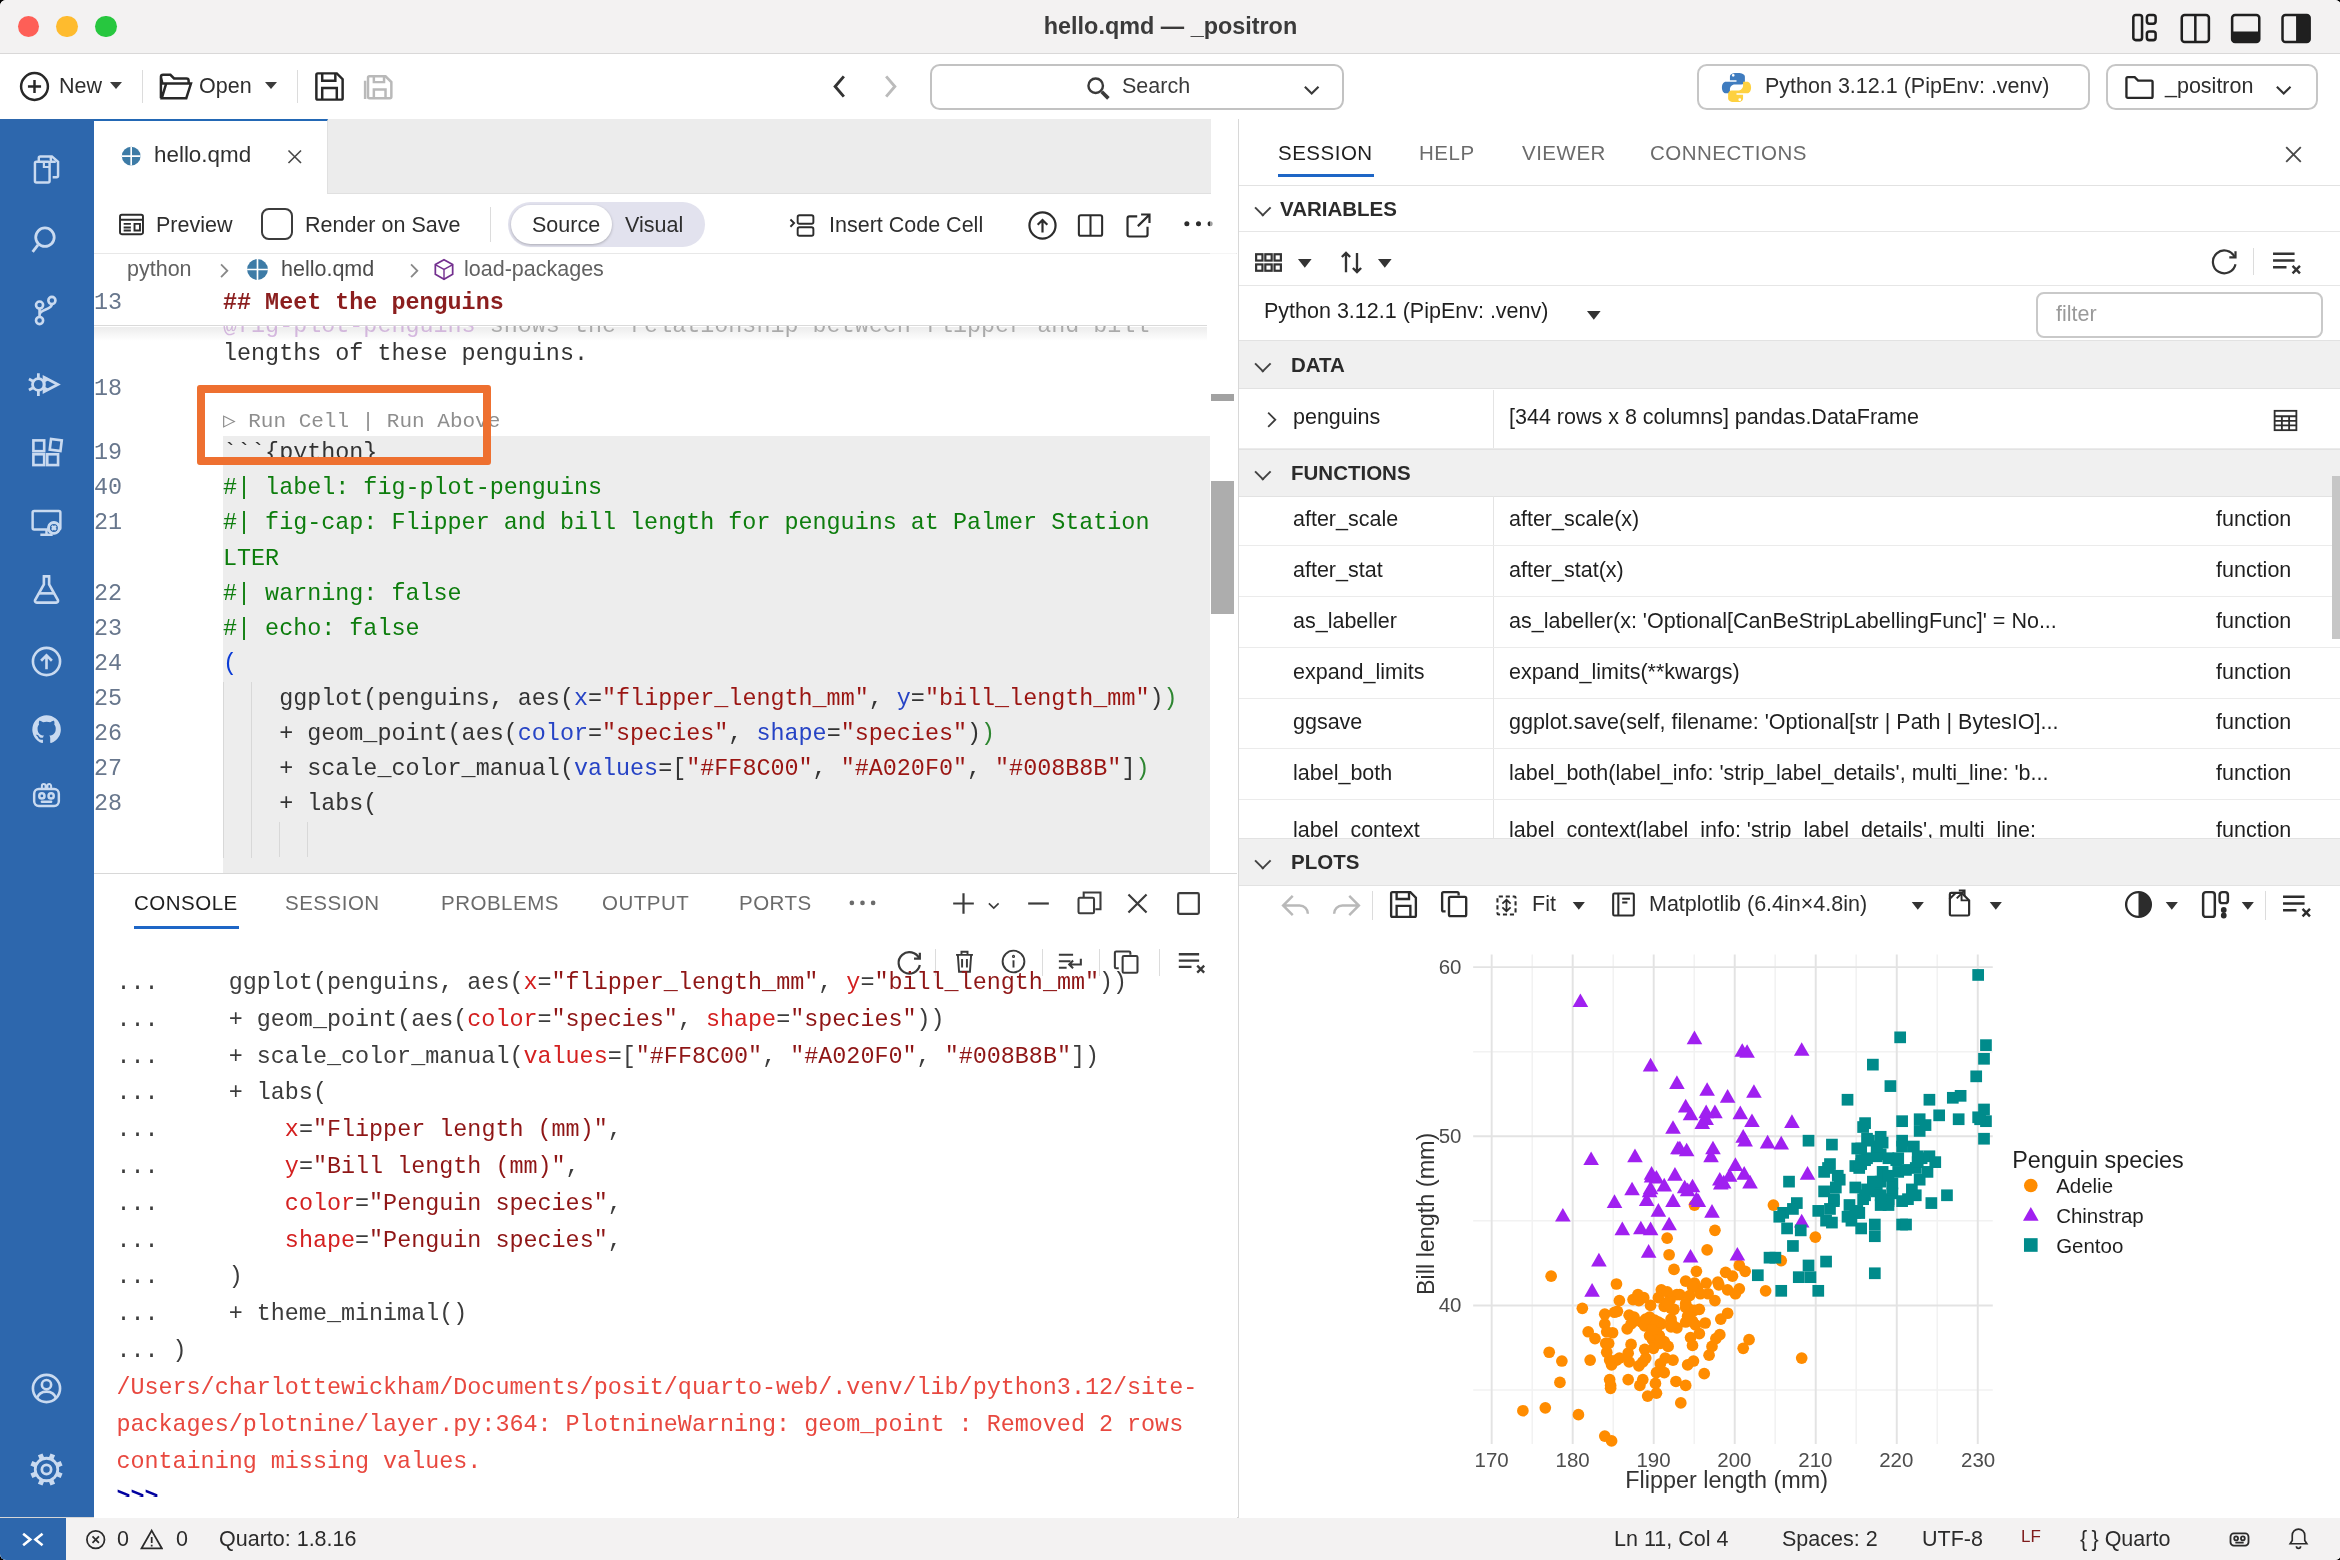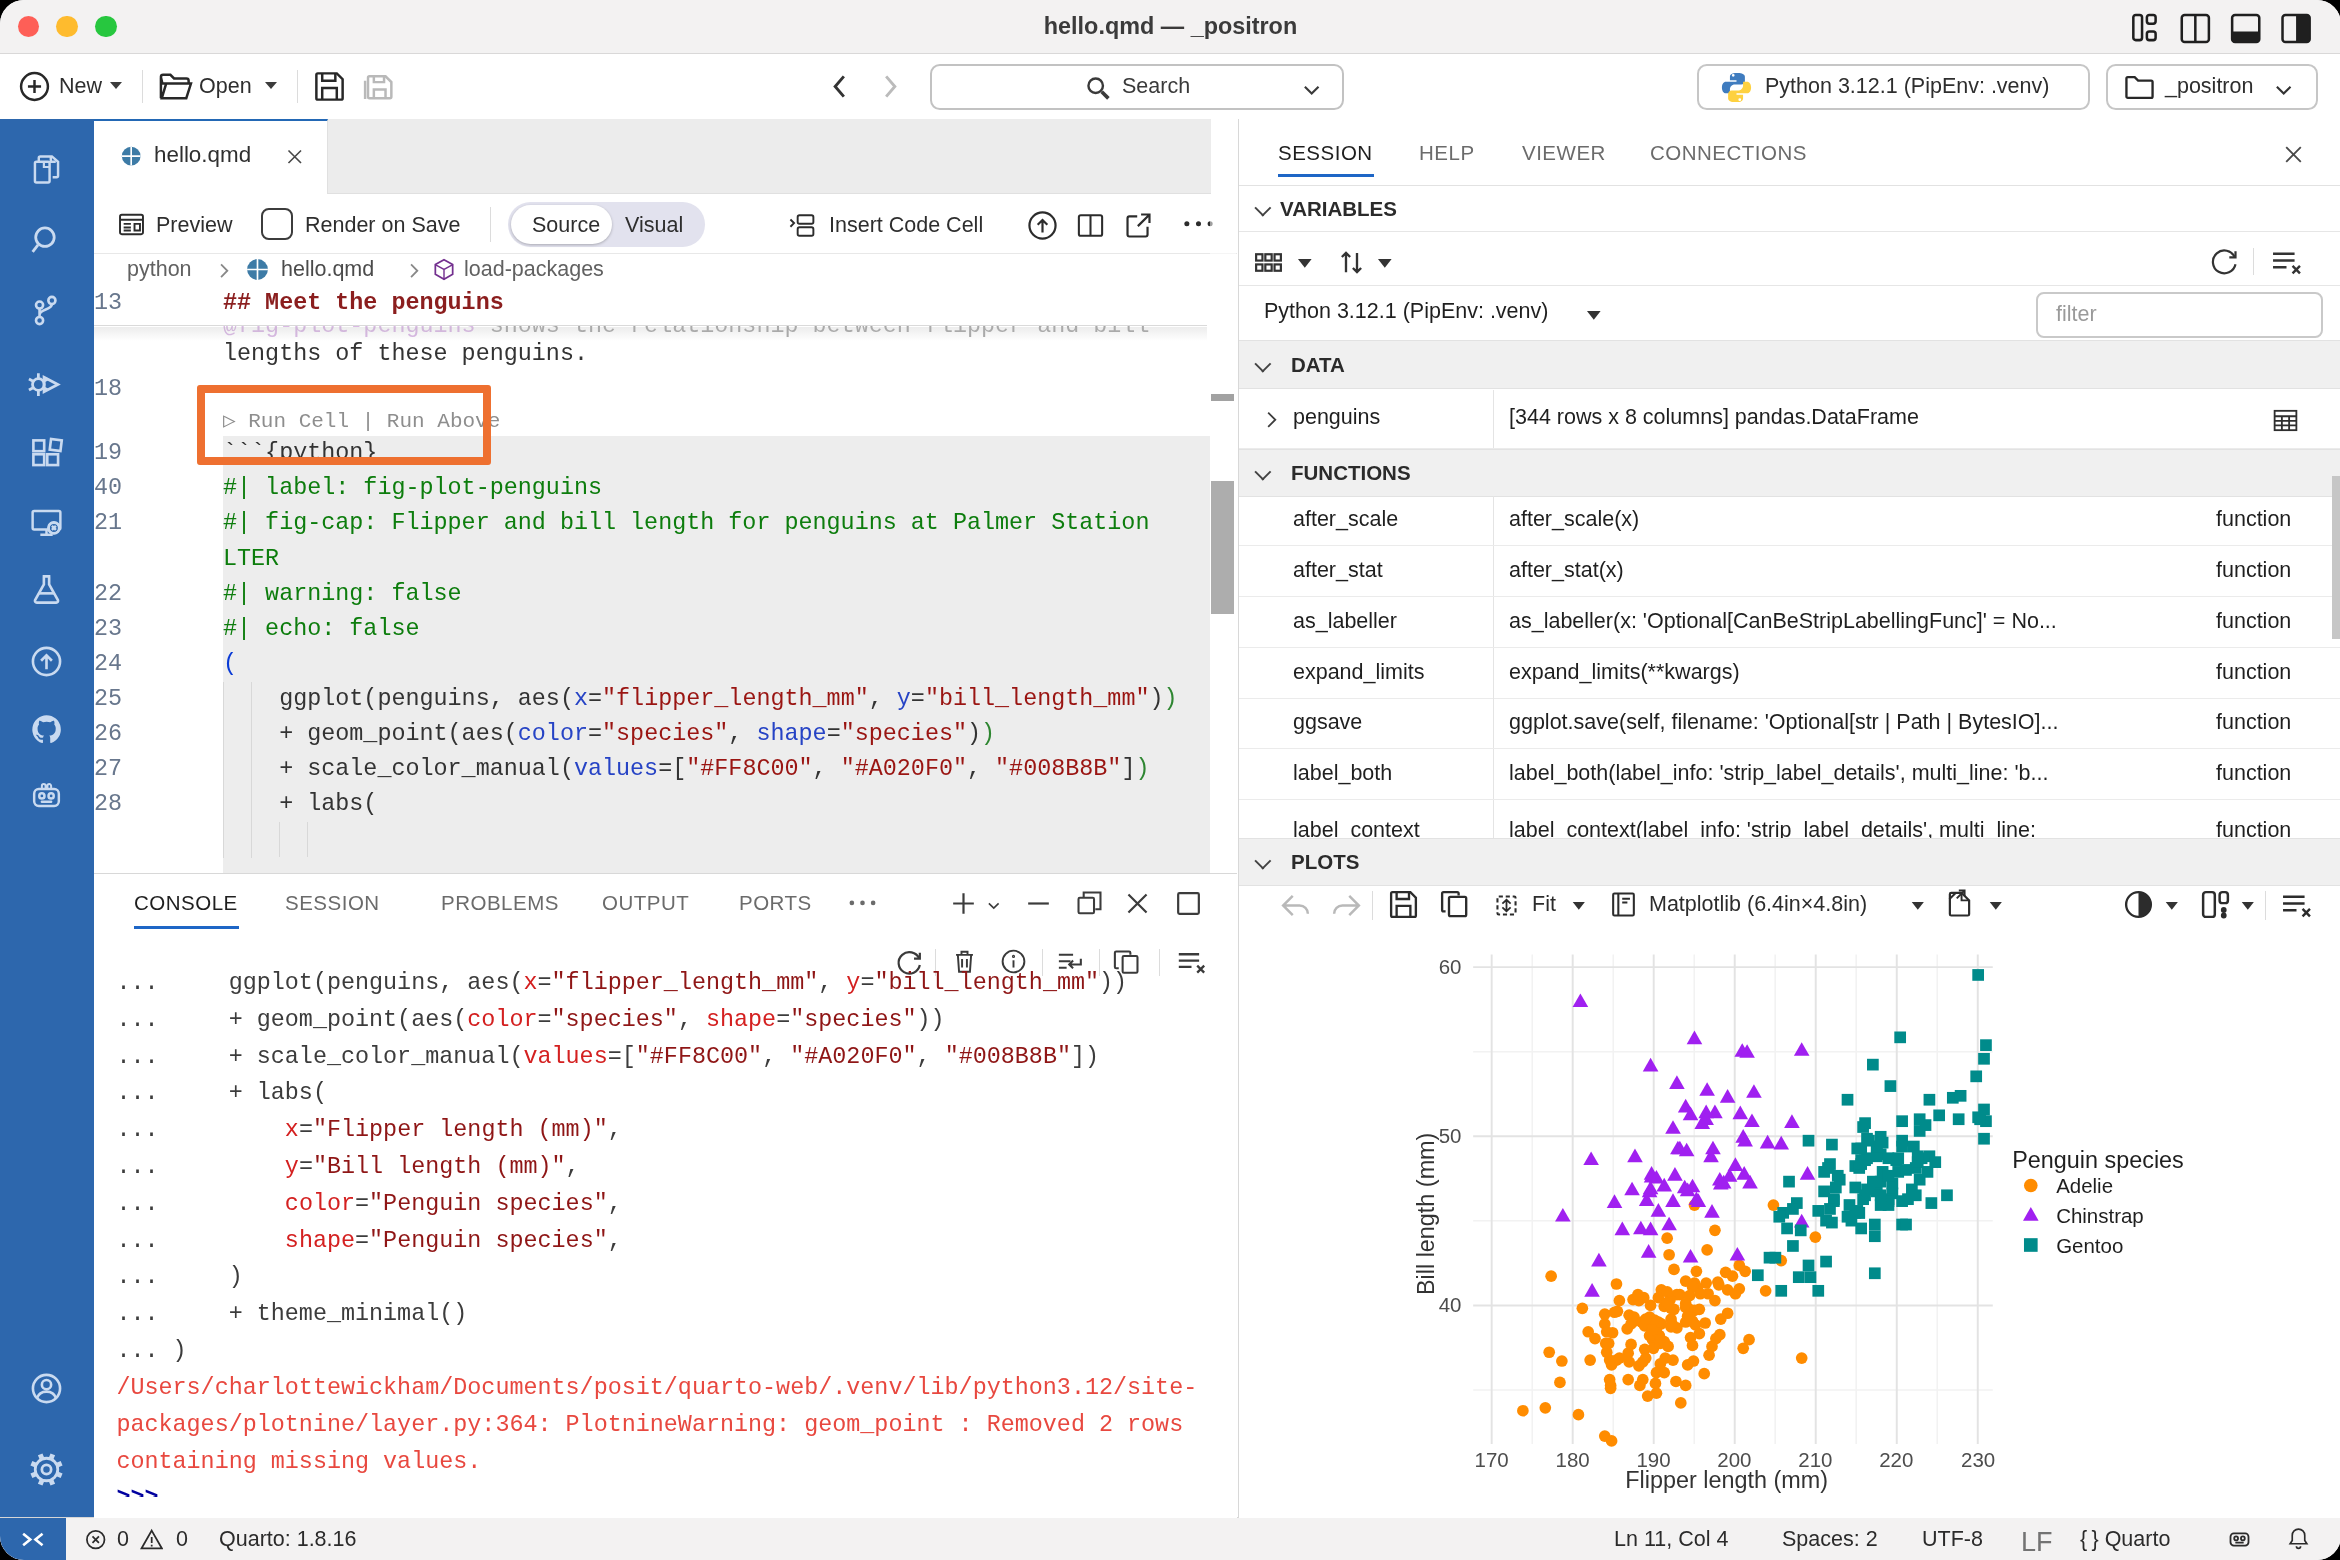--- a/index.html
+++ b/index.html
@@ -1,17 +1,17 @@
 <!DOCTYPE html>
 <html><head><meta charset="utf-8">
 <style>
 *{margin:0;padding:0;box-sizing:border-box}
 html,body{width:2341px;height:1560px;background:#000;overflow:hidden}
 body{font-family:"Liberation Sans",sans-serif;-webkit-font-smoothing:antialiased}
-#win{position:absolute;left:0;top:0;width:2341px;height:1560px;border-radius:24px;overflow:hidden;background:#fff}
+#win{position:absolute;left:0;top:0;width:2341px;height:1560px;border-radius:6px;overflow:hidden;background:#fff}
 .abs{position:absolute}
 svg{display:block}
 
 #titlebar{left:0;top:0;width:2341px;height:54px;background:#f3f2f2;border-bottom:1px solid #d9d8d8}
 .tl{width:21.5px;height:21.5px;border-radius:50%;top:15.6px}
 #title{width:2341px;text-align:center;top:12.7px;font-size:23.4px;font-weight:bold;color:#3b3b3b}
 
 #toolbar{left:0;top:55px;width:2341px;height:64px;background:#fff}
 .tbtxt{font-size:21.5px;color:#2e2e2e}
 .vdiv{width:1px;background:#dcdcdc;top:70px;height:33px}
@@ -200,21 +200,21 @@
 <div class="abs" style="left:117px;top:1527px;font-size:21.5px;color:#2b2b2b">0</div>
 <svg class="abs" style="left:140px;top:1528px" width="23.4" height="23.4" viewBox="0 0 16 16" fill="none" stroke="#2b2b2b" stroke-width="1.2">
       <path d="M8 1.8L15 14H1z"></path>
       <path d="M8 6.2v4M8 11.5v1.2"></path>
     </svg>
 <div class="abs" style="left:176px;top:1527px;font-size:21.5px;color:#2b2b2b">0</div>
 <div class="abs" style="left:219px;top:1527px;font-size:21.5px;color:#2b2b2b">Quarto: 1.8.16</div>
 <div class="abs" style="left:1614px;top:1527px;font-size:21.5px;color:#2b2b2b">Ln 11, Col 4</div>
 <div class="abs" style="left:1782px;top:1527px;font-size:21.5px;color:#2b2b2b">Spaces: 2</div>
 <div class="abs" style="left:1922px;top:1527px;font-size:21.5px;color:#2b2b2b">UTF-8</div>
-<div class="abs" style="left:2021px;top:1527px;font-size:27px;color:#737373">LF</div>
+<div class="abs" style="left:2021px;top:1527px;font-size:17px;color:#7f1d1d">LF</div>
 <div class="abs" style="left:2080px;top:1527px;font-size:21.5px;color:#2b2b2b">{ } Quarto</div>
 <svg class="abs" style="left:2226px;top:1526px" width="27" height="27" viewBox="0 0 24 24" fill="none" stroke="#2b2b2b" stroke-width="1.6">
       <rect x="4" y="6.5" width="16" height="11" rx="3"></rect>
       <circle cx="9" cy="11" r="1.7"></circle>
       <circle cx="15" cy="11" r="1.7"></circle>
       <path d="M9 14.8h6" stroke-linecap="round"></path>
     </svg>
 <svg class="abs" style="left:2286px;top:1526px" width="25" height="25" viewBox="0 0 24 24" fill="none" stroke="#2b2b2b" stroke-width="1.6">
       <path d="M12 3a6 6 0 0 0-6 6v5l-2 3h16l-2-3V9a6 6 0 0 0-6-6zM10 19.5a2 2 0 0 0 4 0"></path>
     </svg>

